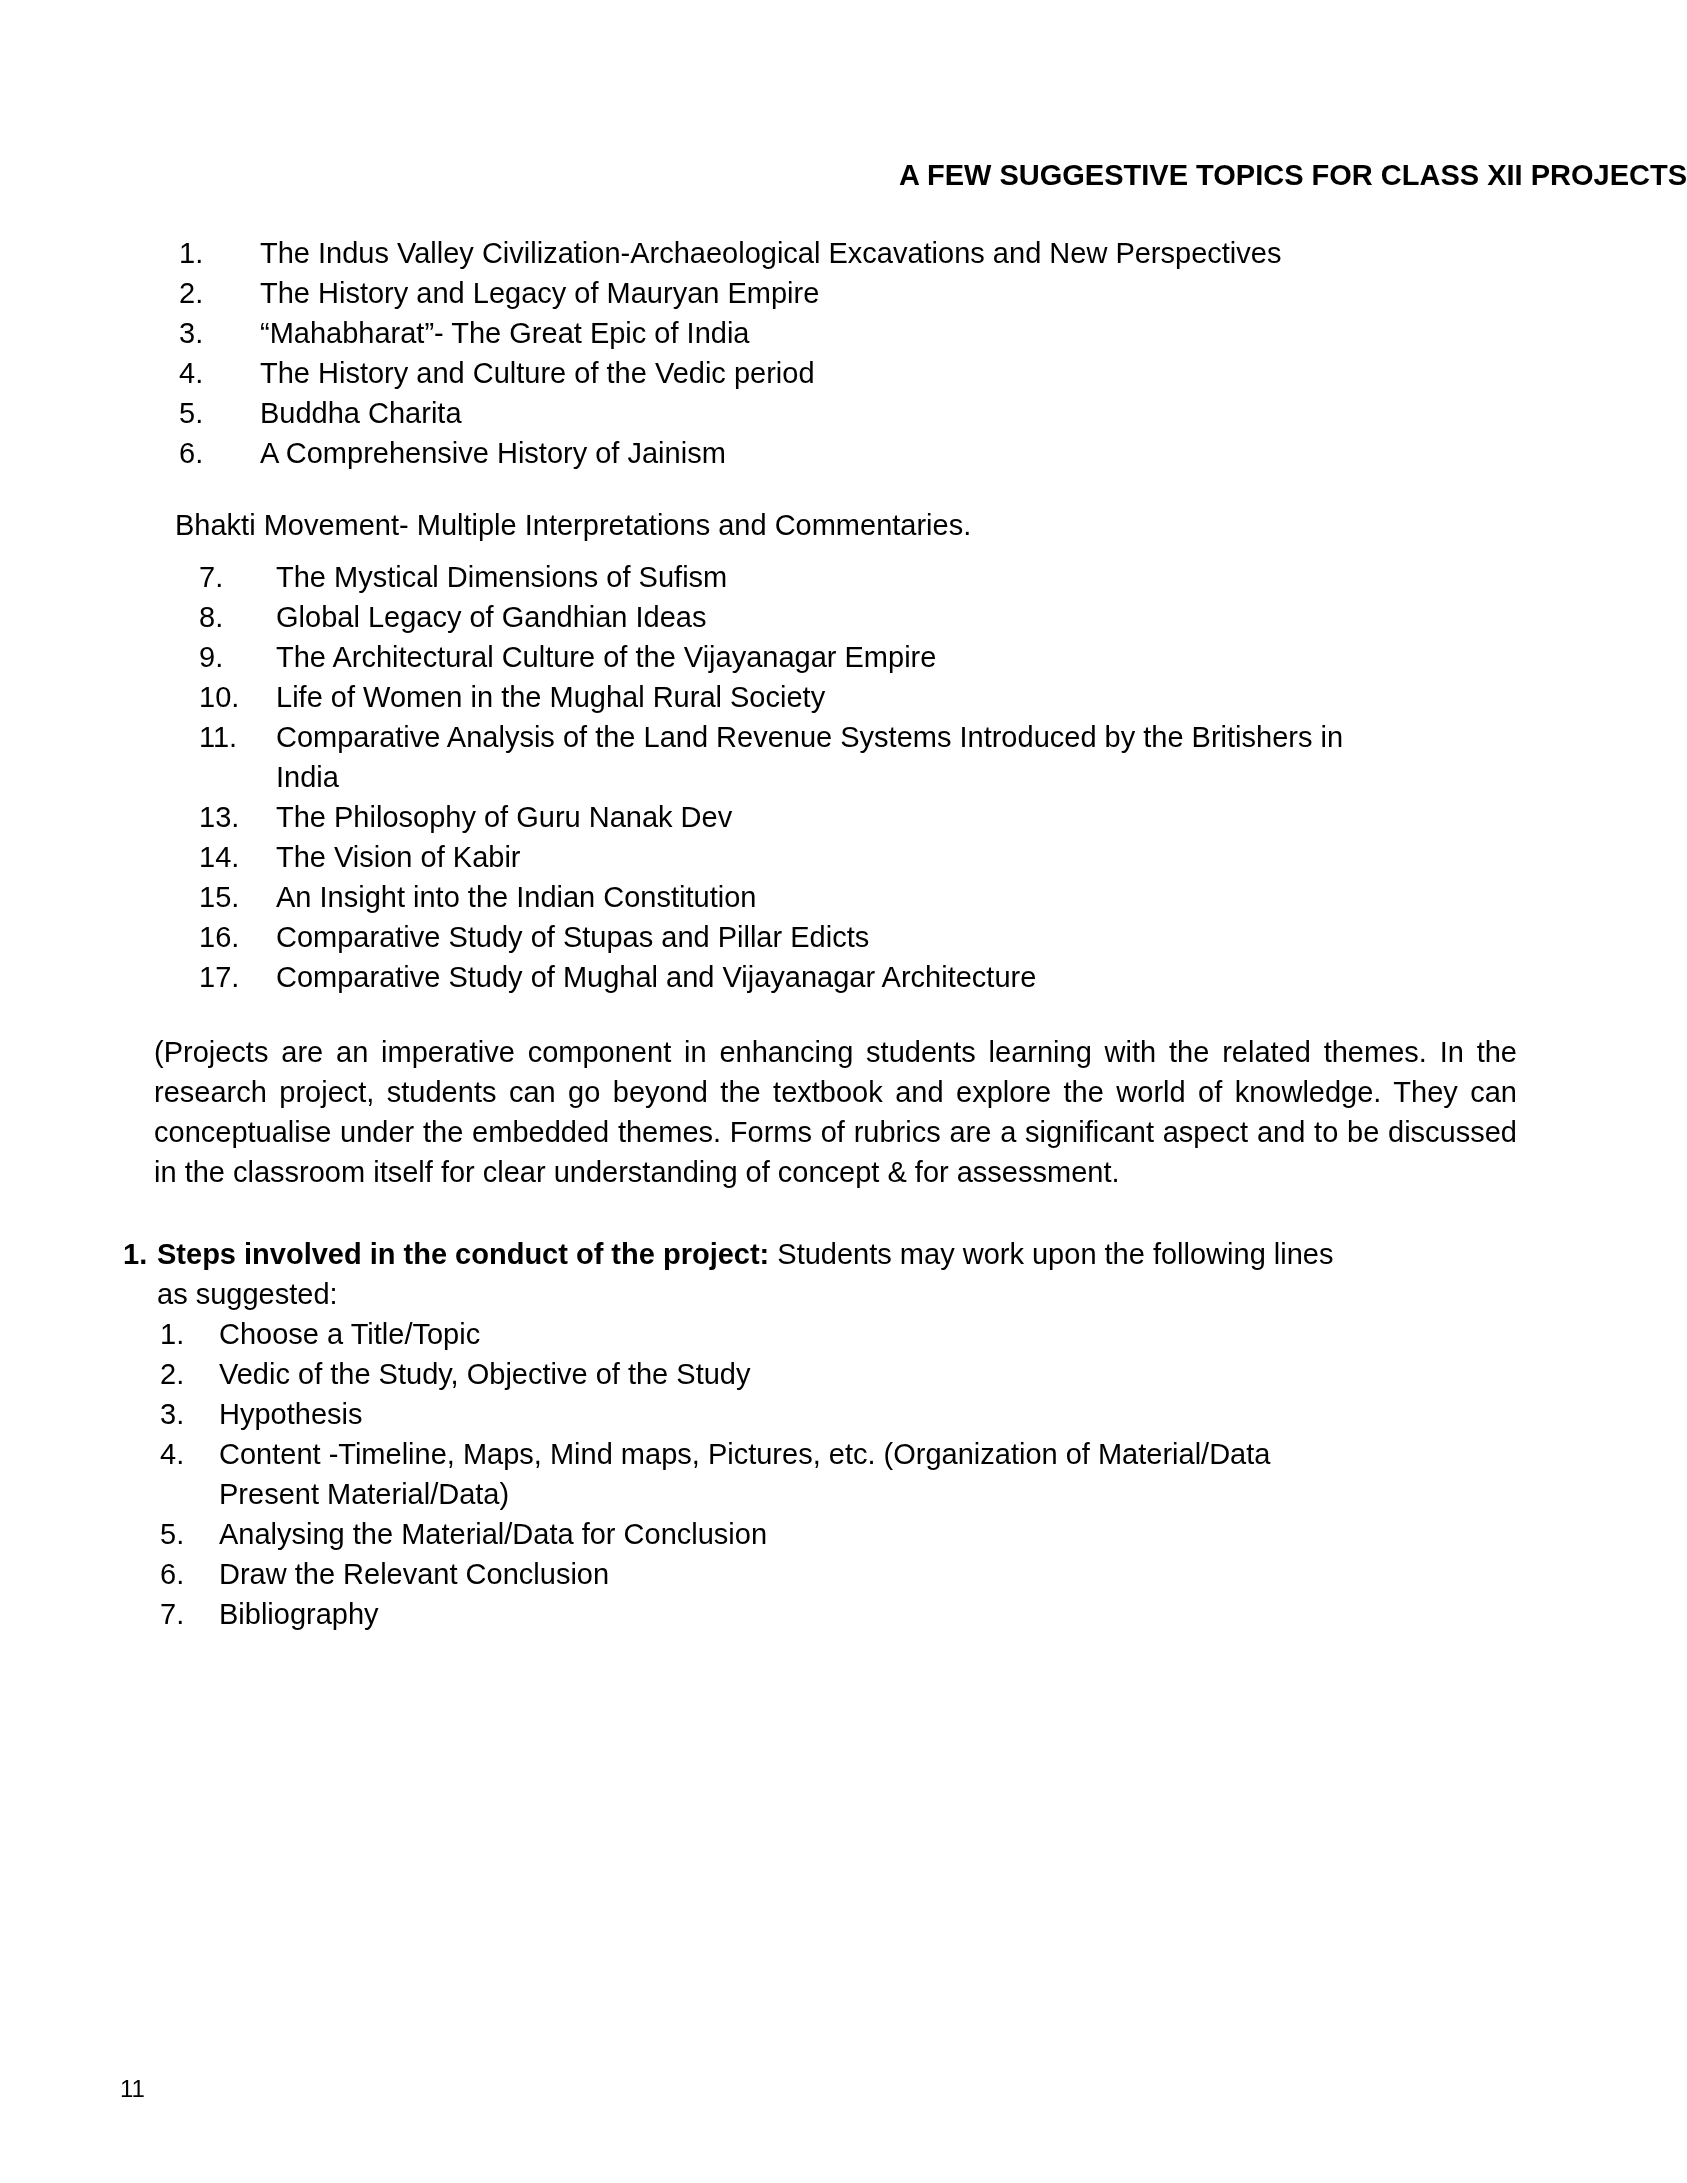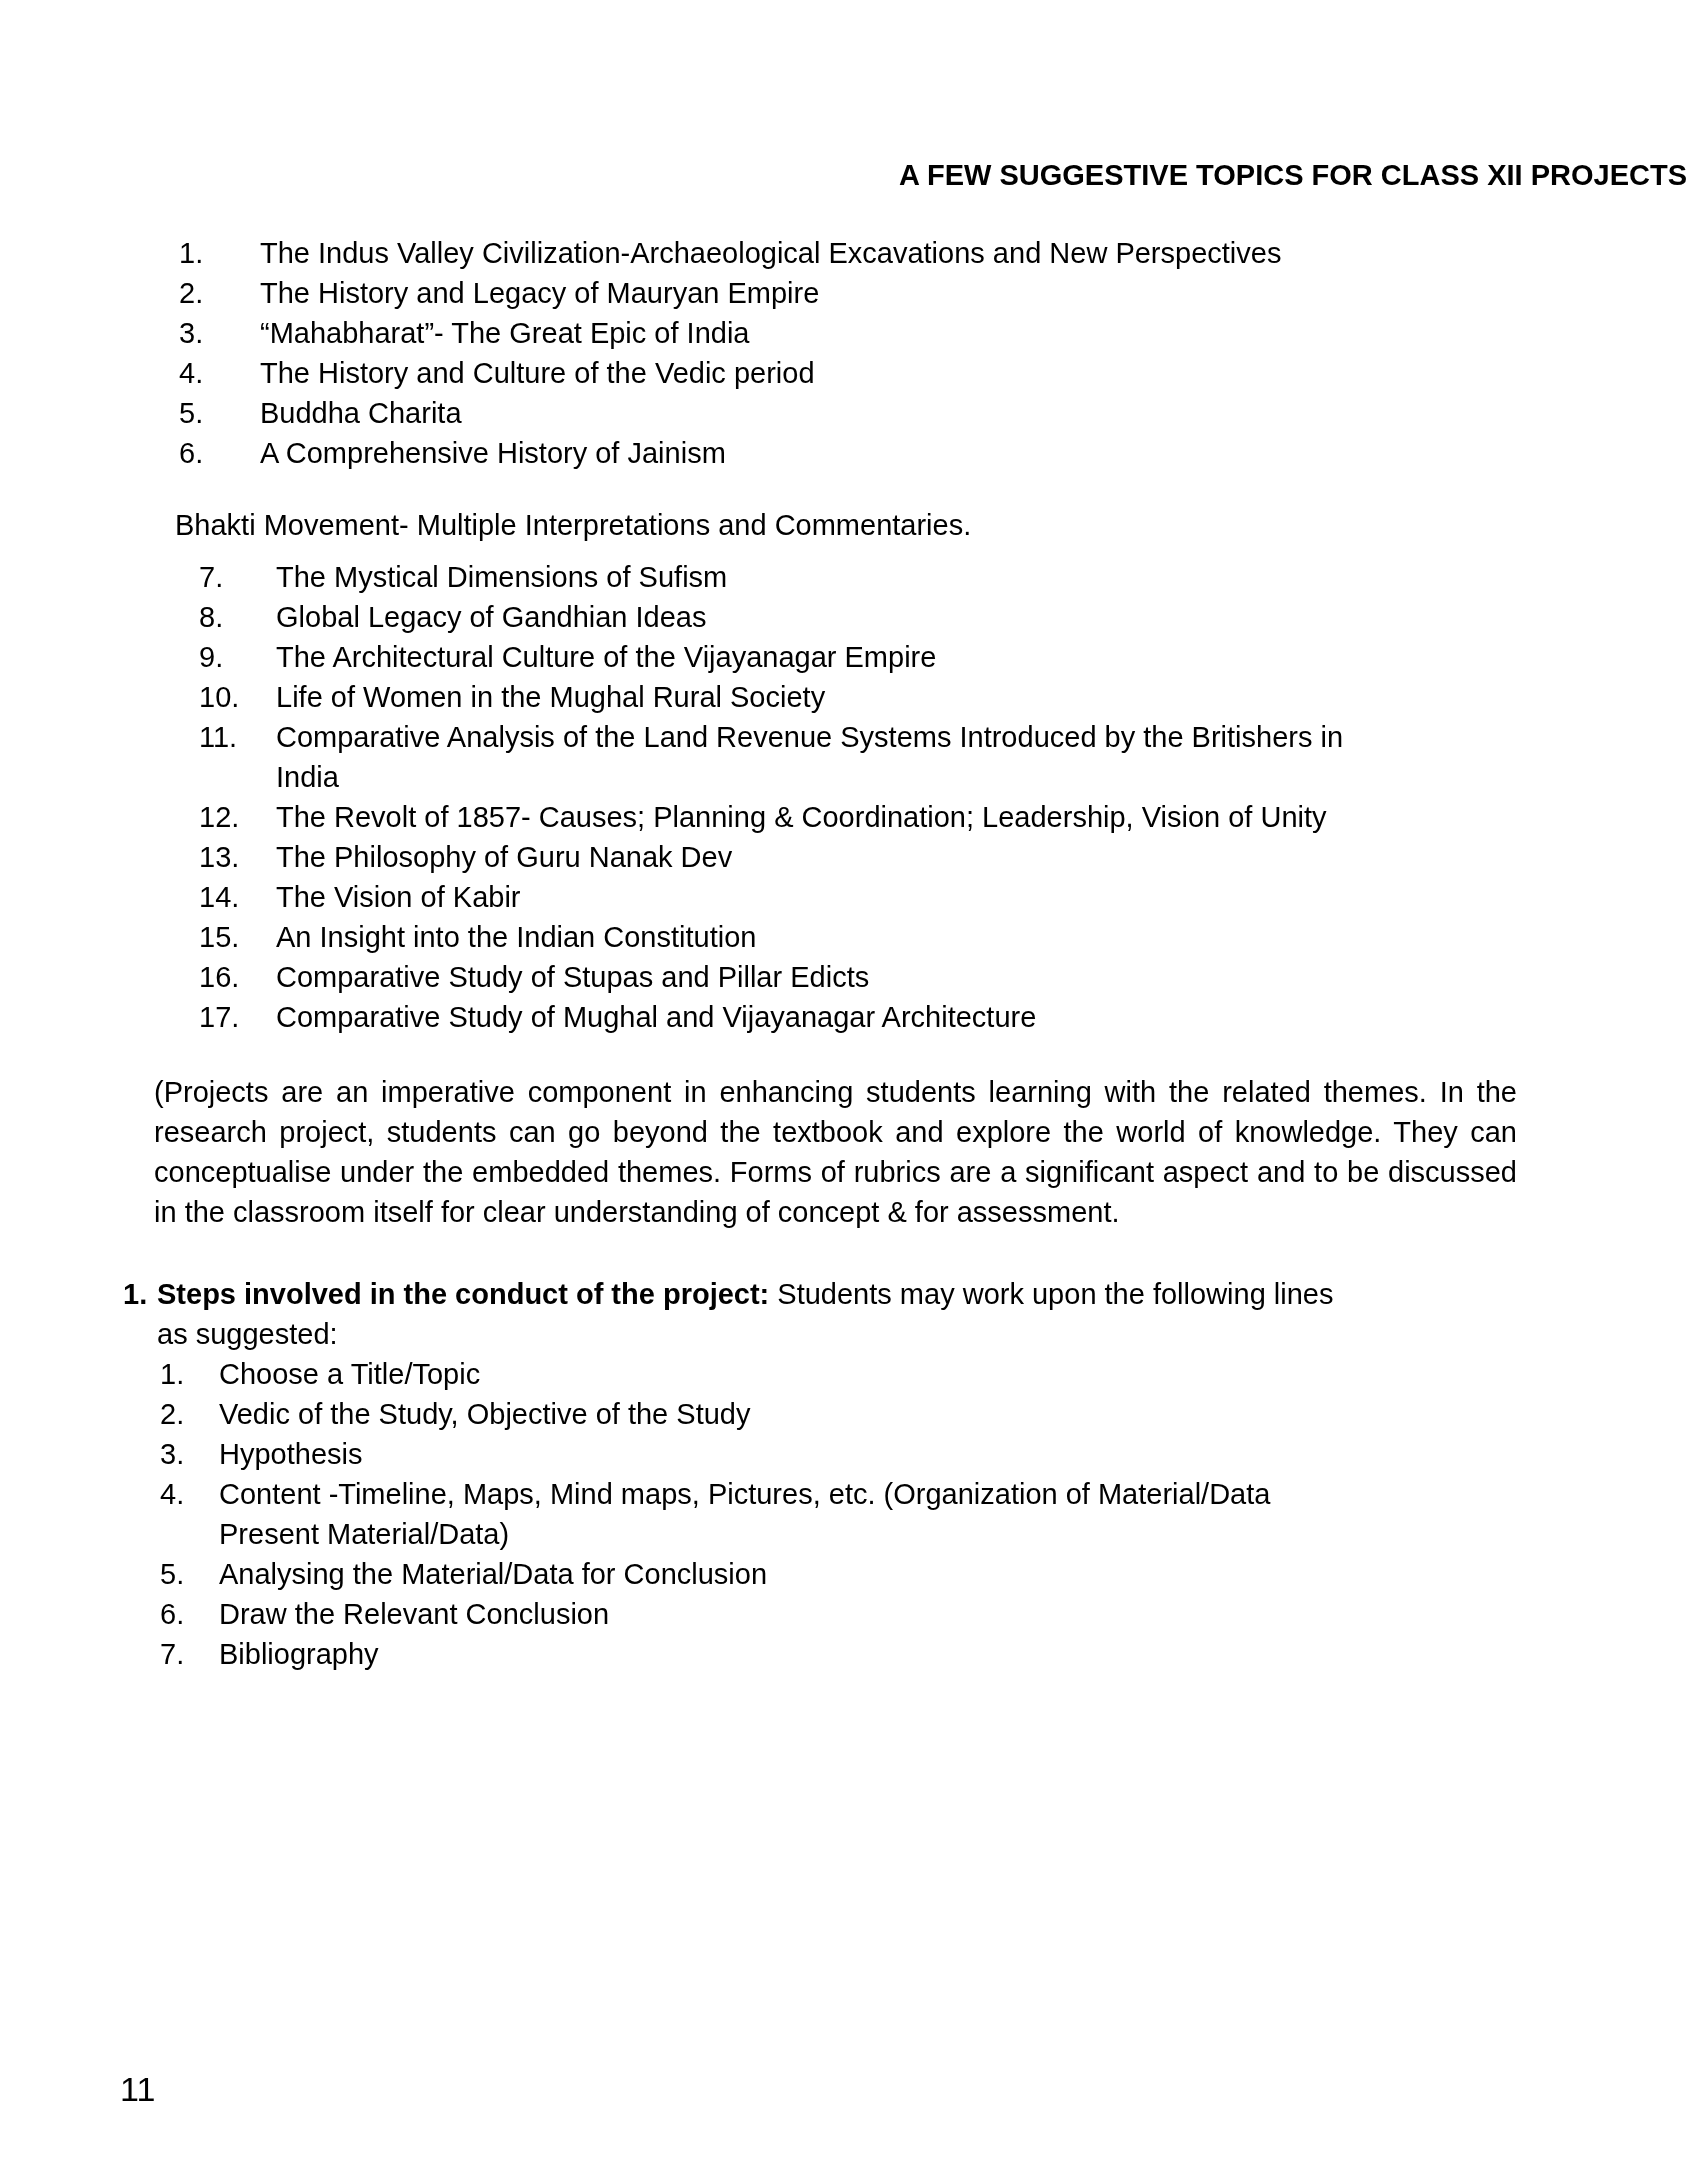--- a/index.html
+++ b/index.html
@@ -53,21 +53,21 @@
   .steps-heading .head-normal { font-weight: normal; white-space: pre-line; }
   .steps-heading .txt-wrap { display: block; white-space: normal; }
 
   .steps-list { margin: 0 165px 0 160px; }
   .steps-list .row { grid-template-columns: 59px 1fr; }
 
   .page-number {
     position: absolute;
     left: 120px;
     top: 2073px;
-    font-size: 34px;
+    font-size: 24px;
     line-height: 32px;
   }
 </style>
 </head>
 <body>
 
 <div class="page">
 
   <div class="title">A FEW SUGGESTIVE TOPICS FOR CLASS XII PROJECTS</div>
 
@@ -114,24 +114,20 @@
       <span class="txt">The Architectural Culture of the Vijayanagar Empire</span>
     </div>
     <div class="row">
       <span class="num">10.</span>
       <span class="txt">Life of Women in the Mughal Rural Society</span>
     </div>
     <div class="row">
       <span class="num">11.</span>
       <span class="txt">Comparative Analysis of the Land Revenue Systems Introduced by the Britishers in
 India</span>
-    </div>
-    <div class="row">
-      <span class="num">12.</span>
-      <span class="txt">The Revolt of 1857- Causes; Planning &amp; Coordination; Leadership, Vision of Unity</span>
     </div>
     <div class="row">
       <span class="num">13.</span>
       <span class="txt">The Philosophy of Guru Nanak Dev</span>
     </div>
     <div class="row">
       <span class="num">14.</span>
       <span class="txt">The Vision of Kabir</span>
     </div>
     <div class="row">

